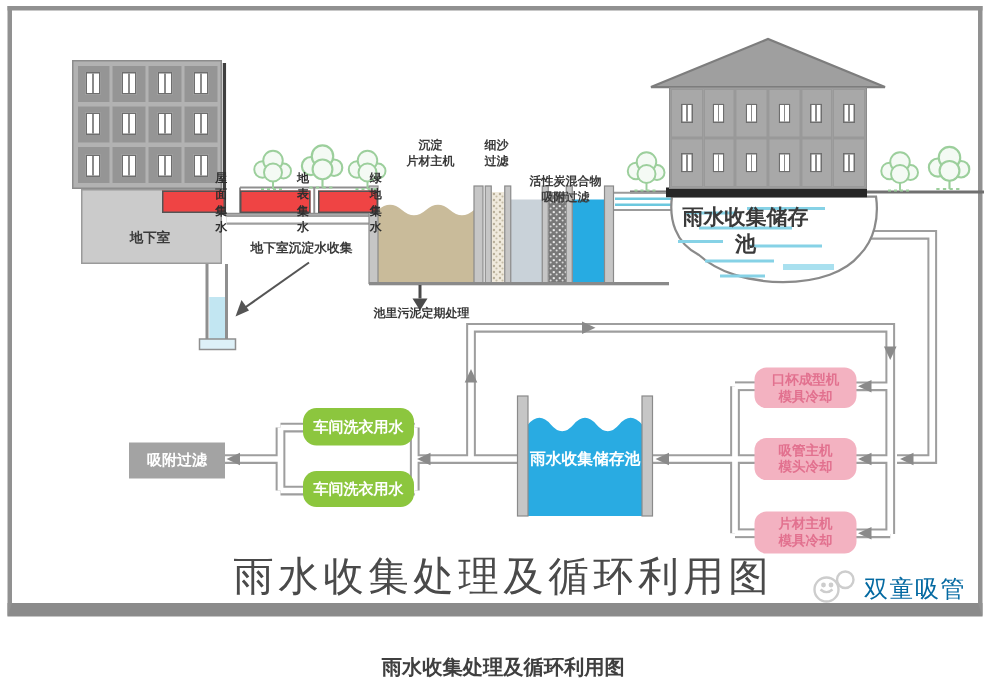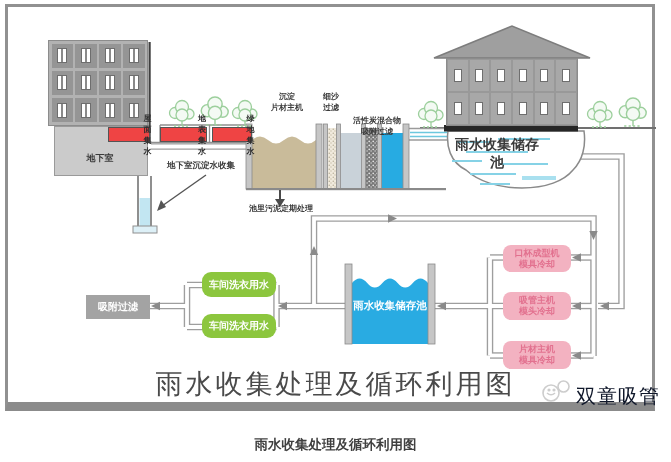--- a/index.html
+++ b/index.html
@@ -27,21 +27,21 @@
          grid-template-columns:repeat(6,1fr);grid-template-rows:repeat(2,1fr);}
   .wpanel{background:#959595;display:flex;align-items:center;justify-content:center;}
   .rcell{border:0.5px solid #999;display:flex;align-items:center;justify-content:center;background:#a8a8a8;}
   .win{width:10px;height:15px;background:#fff;border:1px solid #6e6e6e;box-sizing:border-box;
        background-image:linear-gradient(90deg,transparent 42%,#8a8a8a 42%,#8a8a8a 58%,transparent 58%);}
   .winS{width:8px;height:13px;}
   .basement{left:54px;top:126px;width:94px;height:50px;background:#cbcbcb;border:1px solid #9a9a9a;z-index:2;}
   .title{left:0;width:671px;top:366px;text-align:center;font-family:"Liberation Serif",serif;
          font-weight:normal;font-size:27px;letter-spacing:3px;color:#4a4a4a;z-index:3;}
   .caption{left:0;width:671px;top:436px;text-align:center;font-size:13.5px;font-weight:bold;color:#3f3f3f;z-index:3;}
-  .wmtext{left:576px;top:383px;font-size:20px;color:#0f172a;font-weight:normal;z-index:3;letter-spacing:1px;}
+  .wmtext{left:576px;top:383px;font-size:16px;color:#0369a1;font-weight:normal;z-index:3;letter-spacing:1px;}
 </style>
 </head>
 <body>
 
 <div class="stage">
 
   <div class="abs panel"></div>
 
   <svg class="abs svglayer" width="671" height="462" viewBox="0 0 671 462" xmlns="http://www.w3.org/2000/svg">
     <defs>

